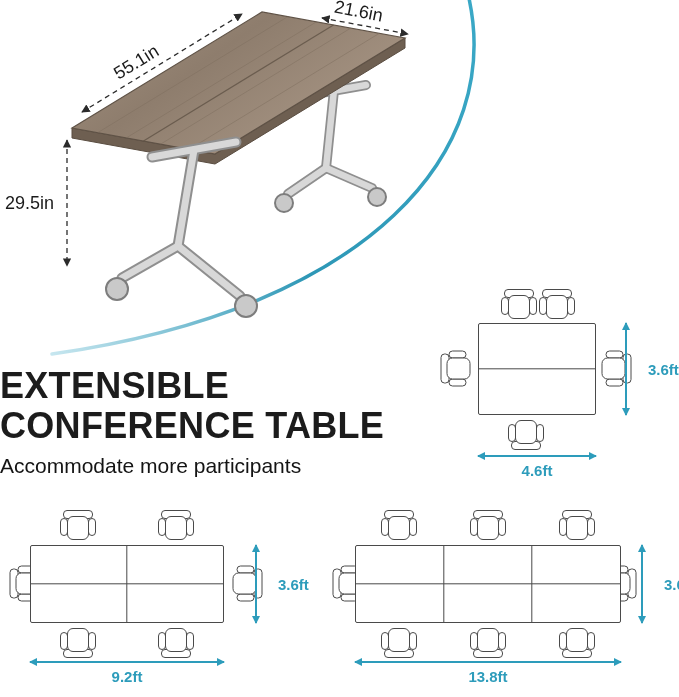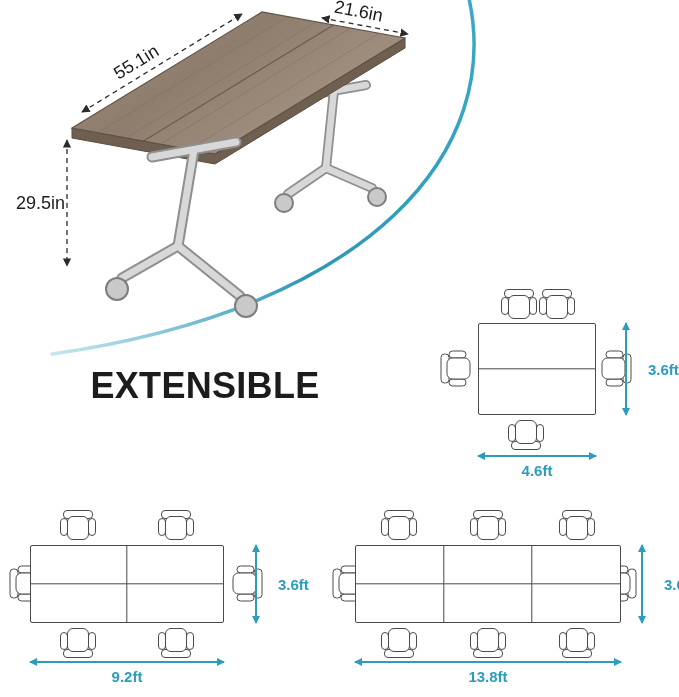--- a/index.html
+++ b/index.html
@@ -6,21 +6,21 @@
   :root{ --accent:#2d9cbb; --ink:#1b1b1b; --chair:#4a4a4a; }
   *{margin:0;padding:0;box-sizing:border-box}
   body{background:#ffffff;font-family:"Liberation Sans",sans-serif;}
   .canvas{position:relative;width:679px;height:697px;background:#fff;overflow:hidden}
   .abs{position:absolute}
 
   
   .dim3d{position:absolute;font-size:18px;color:var(--ink);white-space:nowrap}
 
   
-  .heading{position:absolute;left:0;top:366px;width:410px;text-align:center;color:#1c1c1c}
+  .heading{position:absolute;left:0;top:366px;width:410px;color:#1c1c1c}
   .heading .t1,.heading .t2{font-size:36px;font-weight:800;line-height:1.12;letter-spacing:.3px}
   .heading .sub{font-size:21px;font-weight:400;margin-top:7px;color:#141414}
 
   
   .diagram{position:absolute}
   .tv-table{position:absolute;background:#fff;border:1.8px solid var(--chair);border-radius:2px}
   .tv-table .hline{position:absolute;left:0;right:0;top:50%;height:1.4px;background:var(--chair);transform:translateY(-50%)}
   .tv-table .vline{position:absolute;top:0;bottom:0;width:1.4px;background:var(--chair);transform:translateX(-50%)}
 
   .chair{position:absolute;width:36px;height:33px}
@@ -126,24 +126,26 @@
 
     <g stroke="#2b2b2b" stroke-width="1.3" stroke-dasharray="5 4" fill="none">
       <path d="M82 112 L242 14" marker-start="url(#arw)" marker-end="url(#arw)"></path>
       <path d="M322 18 L408 34" marker-start="url(#arw)" marker-end="url(#arw)"></path>
       <path d="M67 140 L67 266" marker-start="url(#arw)" marker-end="url(#arw)"></path>
     </g>
   </svg>
 
   <span class="dim3d" style="left:112px;top:52px;transform:rotate(-31.5deg)">55.1in</span>
   <span class="dim3d" style="left:334px;top:1px;transform:rotate(11deg)">21.6in</span>
-  <span class="dim3d" style="left:16px;top:193px">29.5in</span>
+  <span class="dim3d" style="left:5px;top:193px">29.5in</span>
 
   <div class="heading">
     <div class="t1">EXTENSIBLE</div>
+    <div class="t2">CONFERENCE TABLE</div>
+    <div class="sub">Accommodate more participants</div>
   </div>
 
   <div class="diagram" style="left:438px;top:286px;width:241px;height:202px">
     <div class="chair" style="left:63px;top:3px">
         <i class="cb"></i>
         <i class="cl"></i>
         <i class="cr"></i>
         <i class="cs"></i>
       </div>
     <div class="chair" style="left:101px;top:3px">

